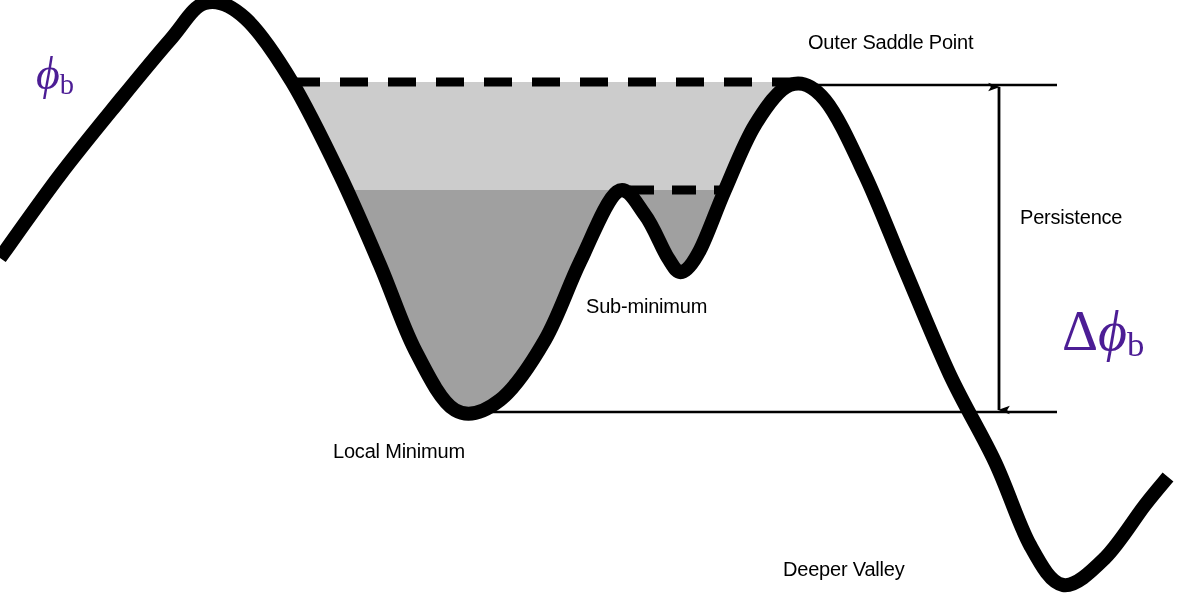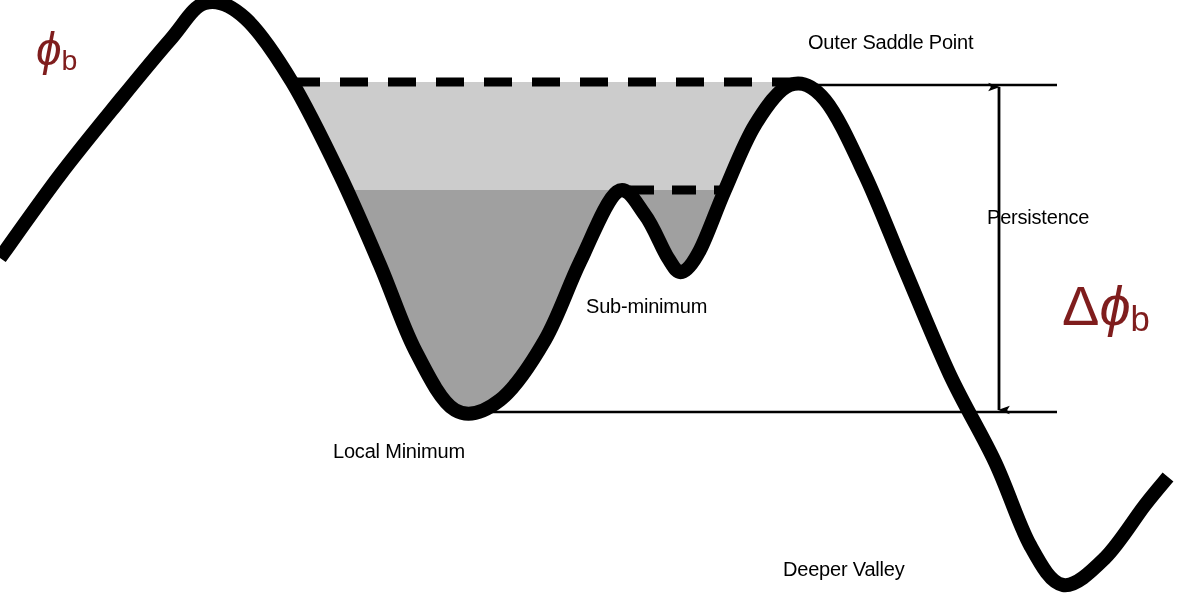--- a/index.html
+++ b/index.html
@@ -25,37 +25,38 @@
     position: absolute;
     color: #000000;
     white-space: nowrap;
     font-family: "Liberation Sans", sans-serif;
     font-size: 20px;
     line-height: 1;
     letter-spacing: -0.2px;
   }
   .math {
     position: absolute;
-    color: #7f1d1d;
+    color: #4c1d95;
     white-space: nowrap;
-    font-family: Liberation Sans, sans-serif;
+    font-family: Liberation Serif, serif;
     line-height: 1;
+    margin-top: 25px;
   }
   .math .it {
     font-style: italic;
   }
   .math .sub {
     font-size: 0.62em;
     font-style: normal;
     vertical-align: -0.18em;
     letter-spacing: 0;
   }
   #lbl-phi-b { left: 36px;  top: 26px;  font-size: 46px; }
   #lbl-outer-saddle { left: 808px; top: 32px; }
-  #lbl-persistence { left: 987px; top: 207px; }
+  #lbl-persistence { left: 1020px; top: 207px; }
   #lbl-delta-phi-b { left: 1062px; top: 278px; font-size: 56px; }
   #lbl-sub-minimum { left: 586px; top: 296px; }
   #lbl-local-minimum { left: 333px; top: 441px; text-align: right; }
   #lbl-deeper-valley { left: 783px; top: 559px; text-align: center; }
 </style>
 </head>
 <body>
 
 <svg id="figure" viewBox="0 0 1200 599">
   <defs>

